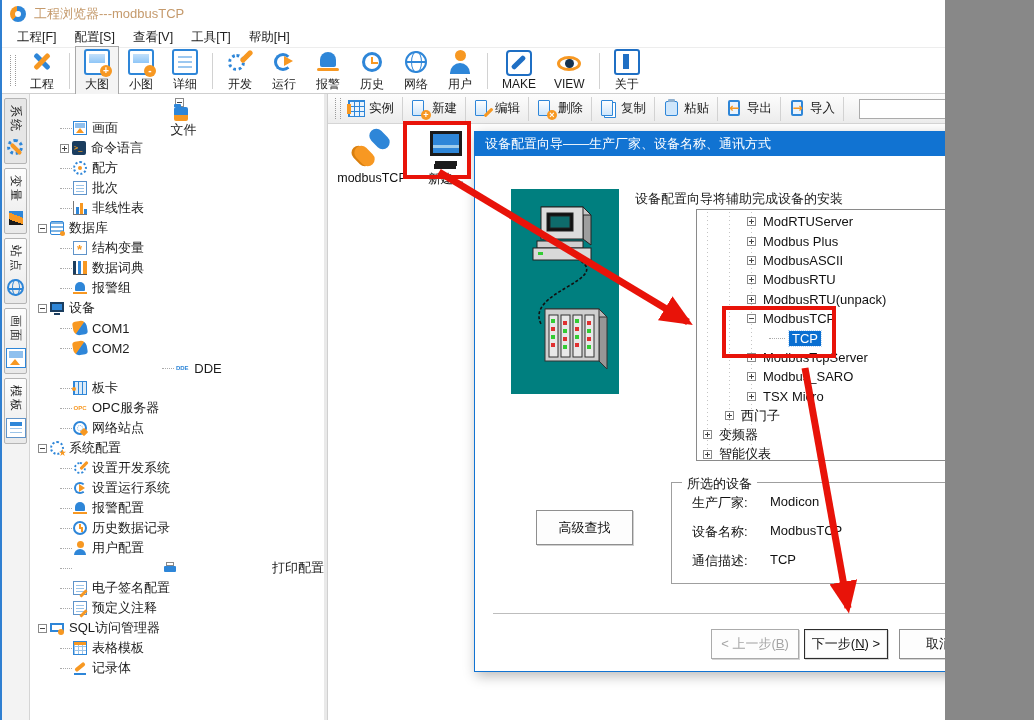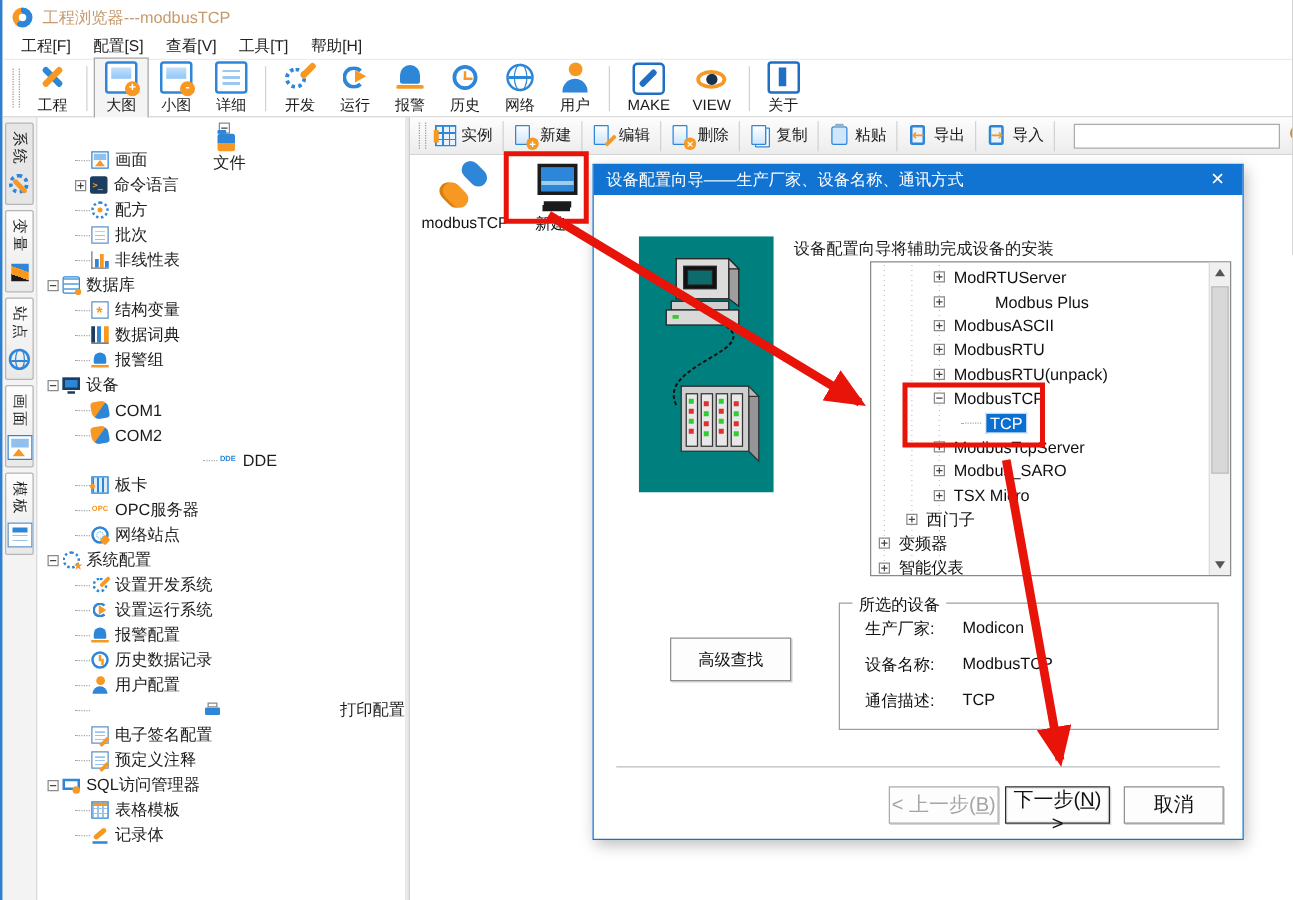--- a/index.html
+++ b/index.html
@@ -1,17 +1,17 @@
 <!DOCTYPE html>
 <html><head>
 <meta charset="utf-8">
 <style>
 *{box-sizing:border-box;margin:0;padding:0}
 body{font-family:"Liberation Sans","DejaVu Sans",sans-serif;background:#888}
-.window{position:relative;width:1034px;height:720px;background:#e5e5e5;overflow:hidden;border-left:2px solid #2f7fd1}
+.window{position:relative;width:945px;height:720px;background:#8b5cf6;overflow:hidden;border-left:2px solid #2f7fd1}
 
 .titlebar{height:28px;display:flex;align-items:center;padding:0 8px;background:#fff}
 .title-text{font-size:13px;color:#c59a6c;margin-left:8px}
 
 .menubar{height:20px;display:flex;align-items:center;padding:0 6px;background:#fff;border-bottom:1px solid #ededed}
 .menu-item{font-size:12.5px;color:#222;padding:0 9px;cursor:default}
 
 .toolbar1{height:46px;display:flex;align-items:center;background:#fff;border-bottom:1px solid #cfcfcf;padding:0 4px}
 .grip{width:6px;height:70%;border-left:1px dotted #9a9a9a;border-right:1px dotted #9a9a9a;margin:0 4px;flex:none}
 .vsep{width:1px;height:24px;background:#d2d2d2;margin:0 5px;flex:none}
@@ -65,21 +65,21 @@
 .sb-btn.up::before{top:5px;border-bottom:6px solid #555}
 .sb-btn.down::before{top:6px;border-top:6px solid #555}
 .sb-thumb{position:absolute;left:1px;right:1px;top:19px;height:150px;background:#d8d8d8;border:1px solid #bdbdbd}
 .adv-btn{position:absolute;left:61px;top:378px;width:97px;height:35px;background:#fdfdfd;border:1px solid #8f8f8f;box-shadow:1px 1px 0 #cfcfcf;font-size:13px;font-family:inherit;color:#111}
 .selgroup{position:absolute;left:196px;top:350px;width:304px;height:102px;border:1px solid #9f9f9f}
 .selgroup .legend{position:absolute;top:-8px;left:10px;background:#fff;padding:0 5px;font-size:13px;color:#111}
 .selrow{display:flex;margin:11px 0 0 20px}
 .selrow .sel-label{width:78px;color:#111}
 .selrow .sel-value{color:#111}
 .dlg-sep{position:absolute;left:18px;right:18px;top:481px;height:1px;background:#bdbdbd;box-shadow:0 1px 0 #fff}
-.nav-btn{position:absolute;top:497px;height:30px;background:#fdfdfd;border:1px solid #8f8f8f;box-shadow:1px 1px 0 #d4d4d4;font-size:16px;font-family:inherit;color:#111}
+.nav-btn{position:absolute;top:497px;height:30px;background:#fdfdfd;border:1px solid #8f8f8f;box-shadow:1px 1px 0 #d4d4d4;font-size:13px;font-family:inherit;color:#111}
 .nav-btn.back{left:236px;width:88px;color:#a5a5a5;border-color:#ababab}
 .nav-btn.next{left:329px;width:84px;border:1px solid #2d2d2d;box-shadow:inset 0 0 0 1px #e8e8e8,1px 1px 0 #d4d4d4}
 .nav-btn.cancel{left:424px;width:80px}
 .u{text-decoration:underline}
 
 .annotations{position:absolute;left:0;top:0;width:1034px;height:720px;z-index:9;pointer-events:none}
 
 .icn{display:inline-block;position:relative;flex:none}
 .icn::before,.icn::after{content:"";position:absolute;box-sizing:border-box}
 .i24{width:26px;height:26px}.i18{width:20px;height:20px}.i16{width:17px;height:17px}.i13{width:14px;height:14px}.i36{width:40px;height:40px}.i14l{width:16px;height:16px}
@@ -561,21 +561,21 @@
     </svg>
 
     <div class="wiz-instruction">设备配置向导将辅助完成设备的安装</div>
 
     <div class="devlist">
       <div class="devtree" id="devtree">
           <div class="drow" style="padding-left: 50px;">
             <span class="exp plus"></span>
             <span class="dlbl">ModRTUServer</span>
           </div>
-          <div class="drow" style="padding-left: 50px; gap: 33px;">
+          <div class="drow" style="padding-left: 50px;">
             <span class="exp plus"></span>
             <span class="dlbl">Modbus Plus</span>
           </div>
           <div class="drow" style="padding-left: 50px;">
             <span class="exp plus"></span>
             <span class="dlbl">ModbusASCII</span>
           </div>
           <div class="drow" style="padding-left: 50px;">
             <span class="exp plus"></span>
             <span class="dlbl">ModbusRTU</span>

